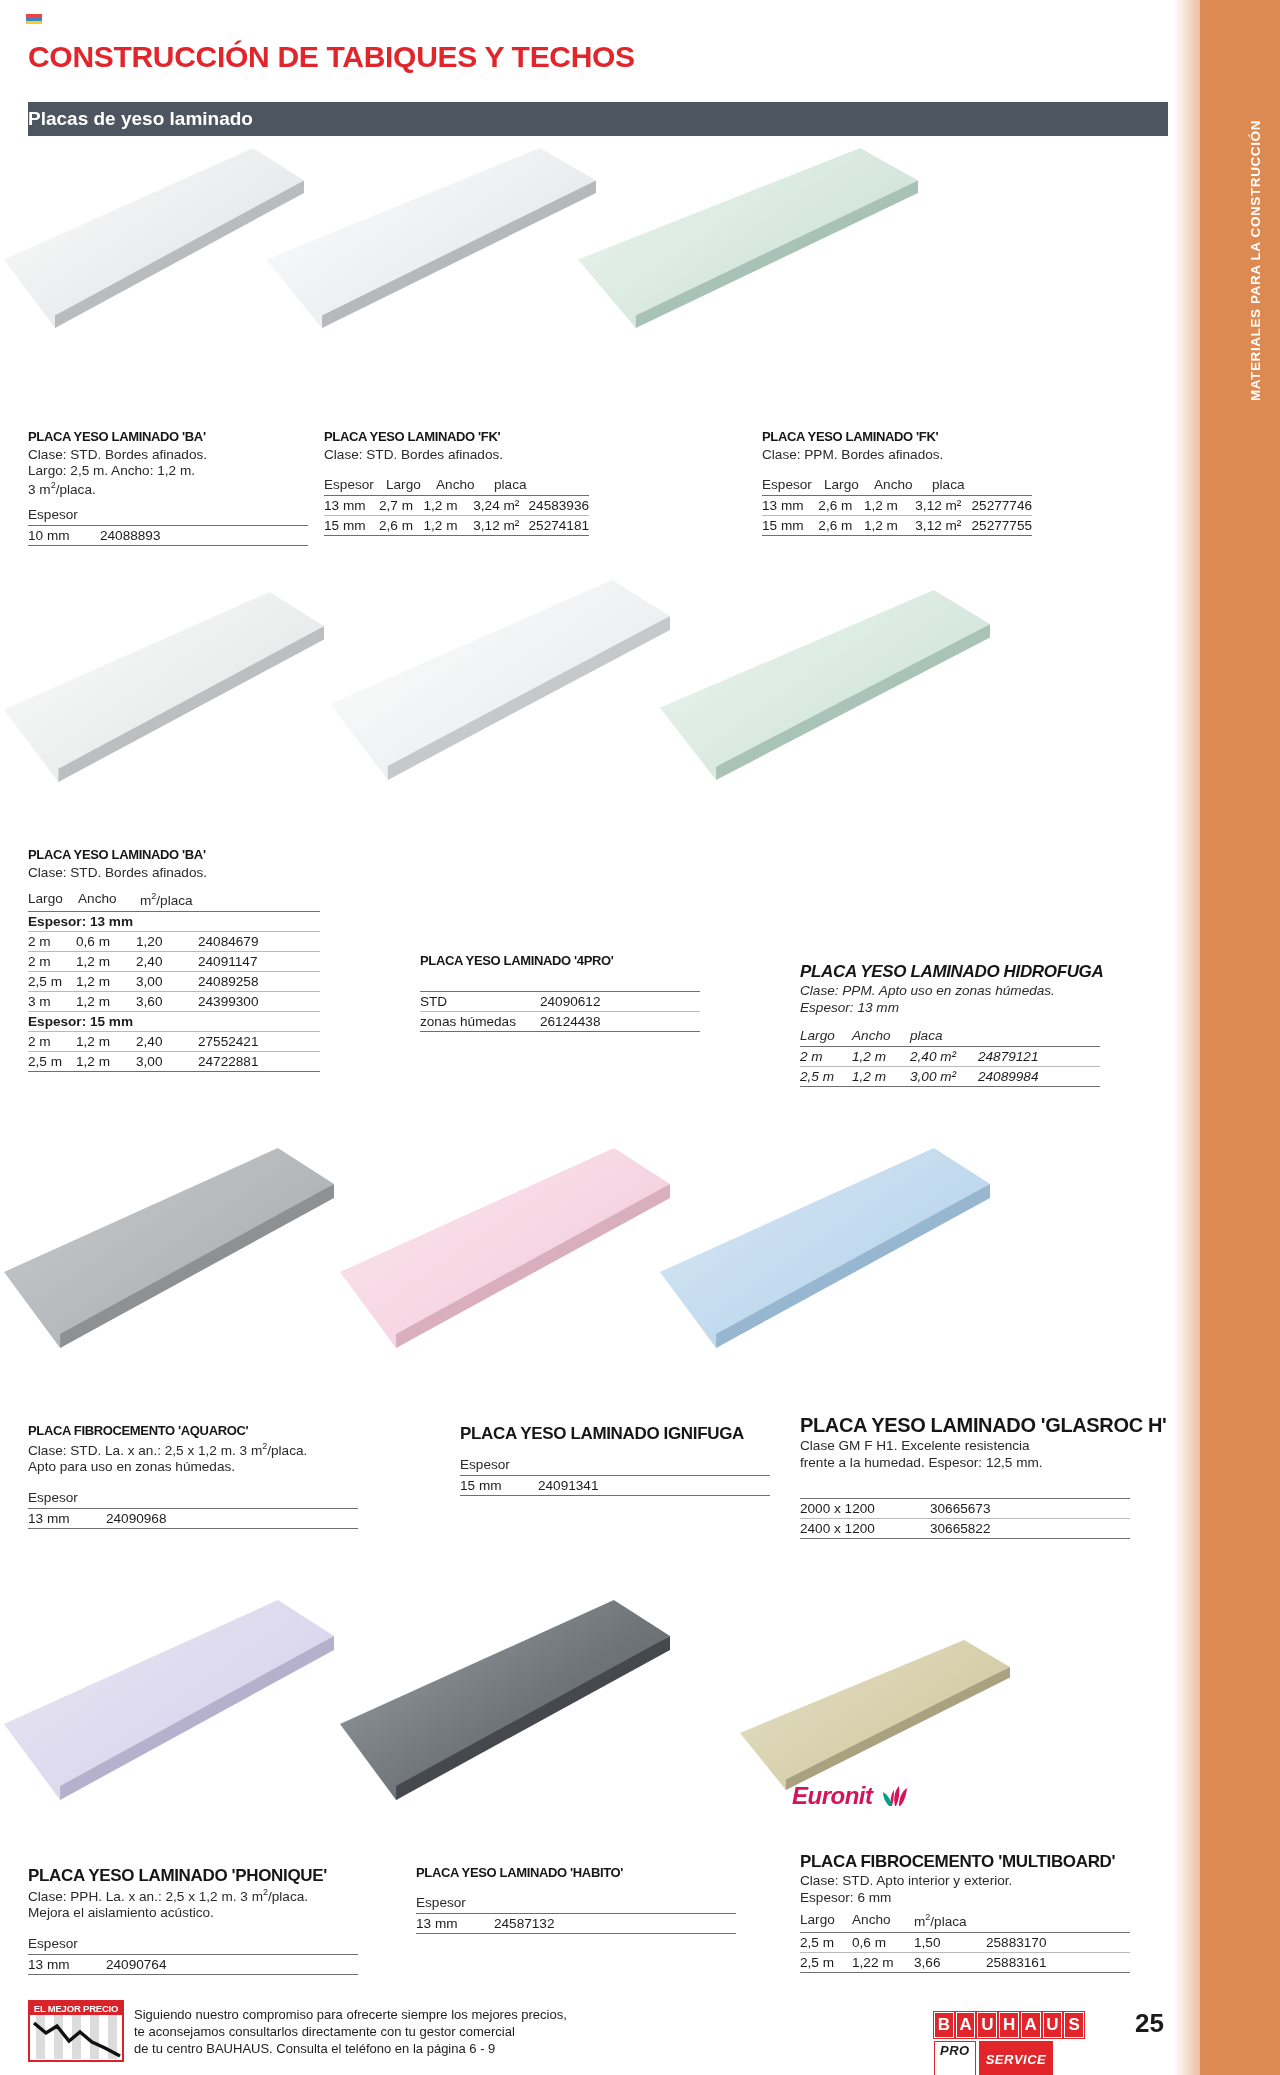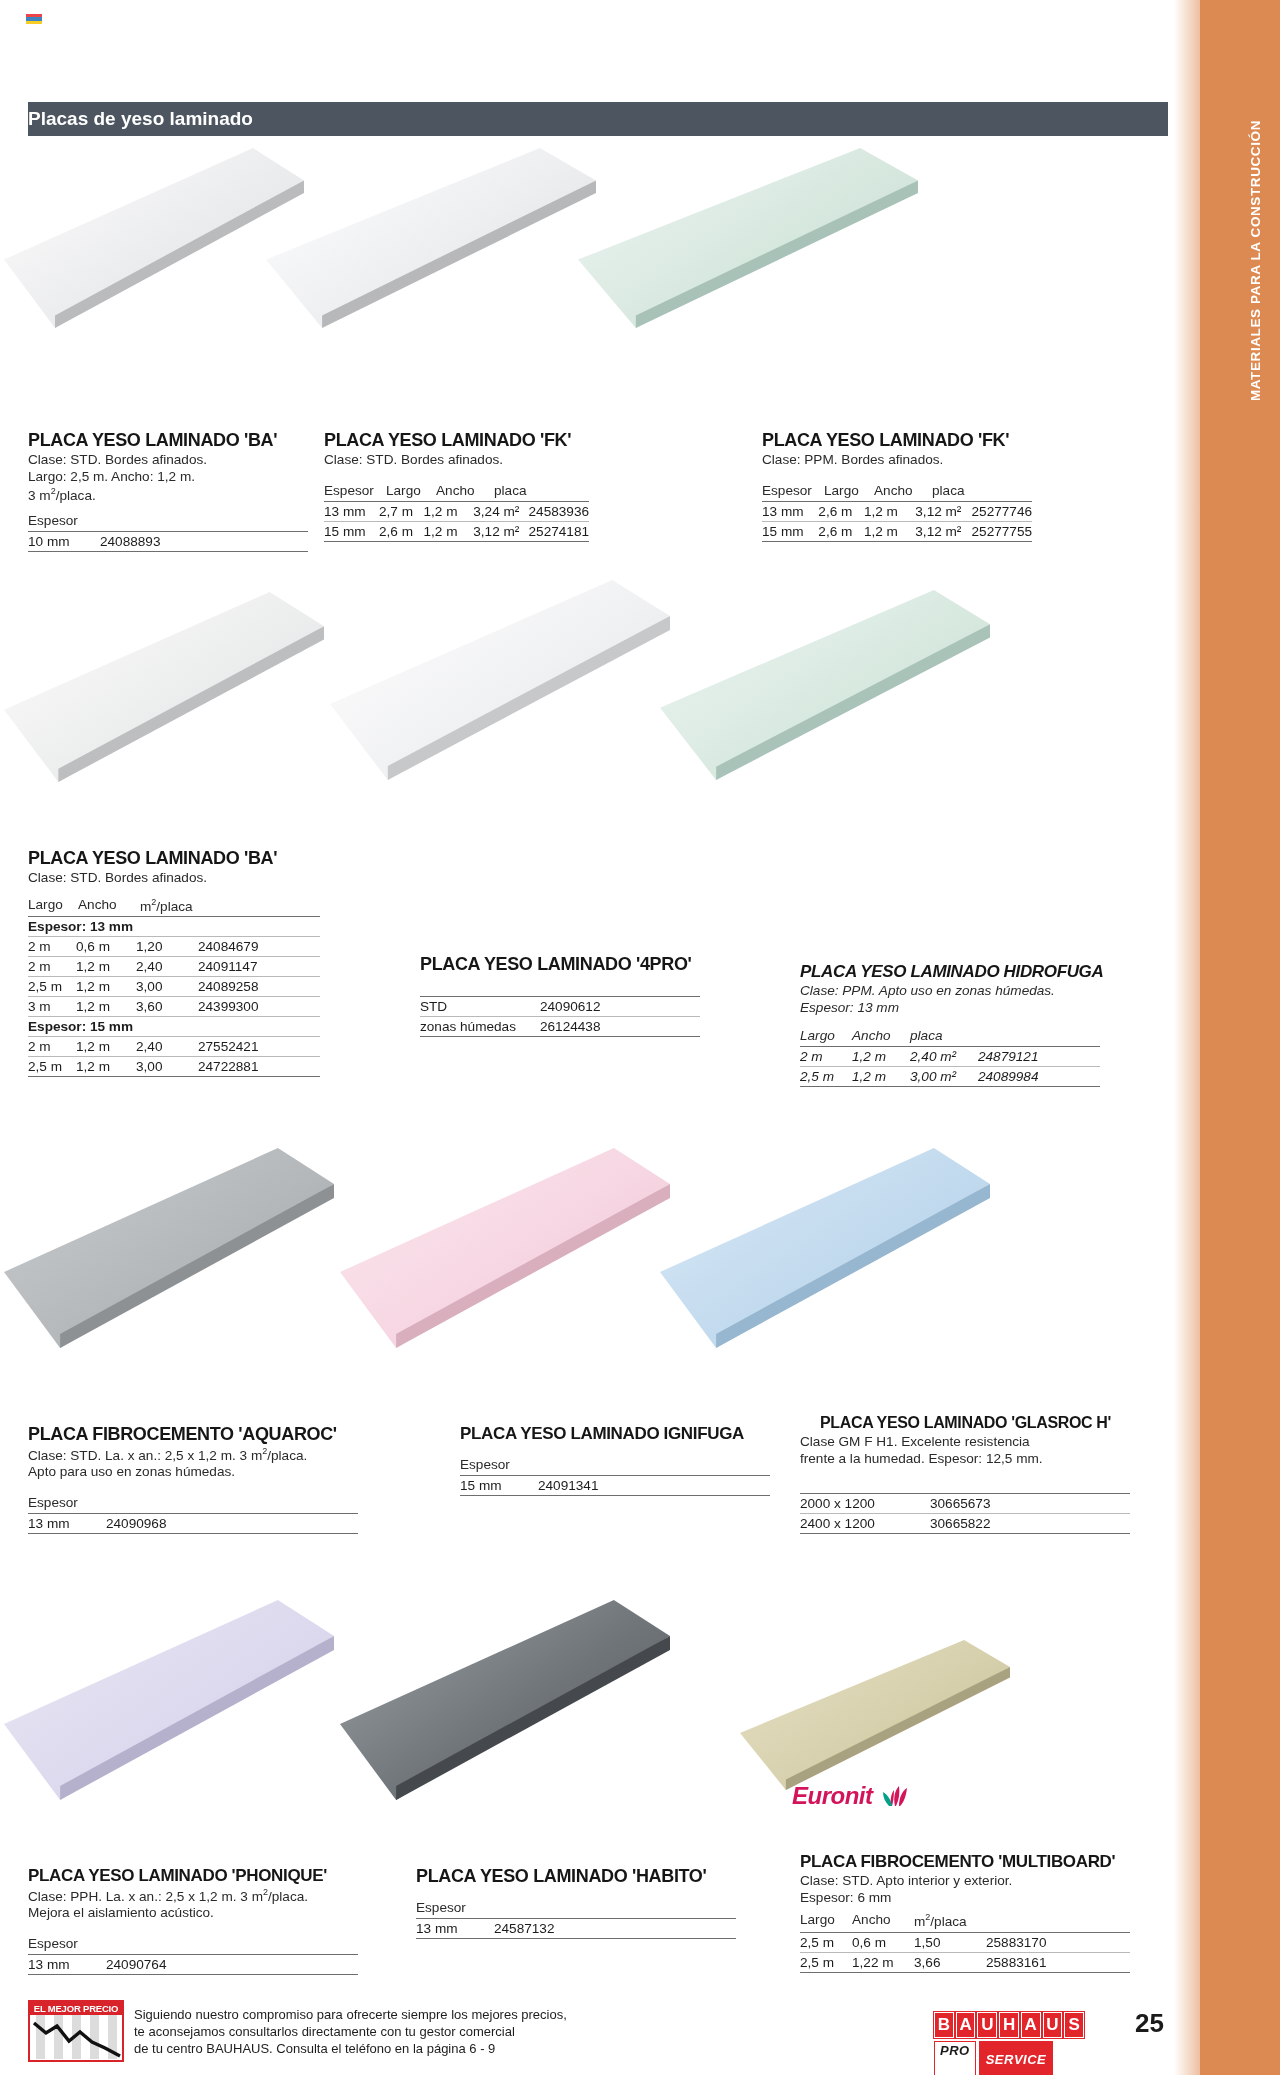--- a/index.html
+++ b/index.html
@@ -43,21 +43,21 @@
 
   .section-bar{
     position:absolute; left:28px; top:102px; width:1140px; height:34px;
     background:#4c5560; display:flex; align-items:center; 
   }
   .section-bar span{ color:#fff; font-size:19px; font-weight:bold; }
 
   
   .prod{ position:absolute; }
   .prod h3{
-    font-size:18px; font-weight:bold; letter-spacing:-.35px; line-height:1.12;
+    font-size:13px; font-weight:bold; letter-spacing:-.35px; line-height:1.12;
     color:#161616; white-space:nowrap;
   }
   .prod .desc{ font-size:13.6px; line-height:1.23; color:#2a2a2a; margin-top:2px; }
   .prod .colhead{ font-size:13.6px; color:#2a2a2a; margin-top:9px; display:flex; }
 
   table.spec{ border-collapse:collapse; width:100%; margin-top:3px; }
   table.spec td{
     font-size:13.6px; color:#1d1d1d; padding:2px 0 2px 0; white-space:nowrap;
     border-top:1px solid #8a8a8a; border-bottom:1px solid #8a8a8a;
   }
@@ -128,20 +128,21 @@
 
 <div class="side-tab-grad"></div>
 <div class="side-tab">
   <div class="tab-label">MATERIALES PARA LA CONSTRUCCIÓN</div>
 </div>
 
 <div class="page">
 
   <div class="corner-mark"></div>
 
+  <div class="page-title">CONSTRUCCIÓN DE TABIQUES Y TECHOS</div>
 
   <div class="section-bar">
     <span>Placas de yeso laminado</span>
   </div>
 
   <div class="board" style="left:4px;top:148px;width:300px;height:180px;">
     <div class="face" style="background:linear-gradient(145deg,#fdfdfd,#ebeced 55%,#dfe0e2);"></div>
     <div class="edge2" style="background:#b9bbbd;"></div>
   </div>
   <div class="board" style="left:266px;top:148px;width:330px;height:180px;">
@@ -392,21 +393,21 @@
       <tbody>
           <tr>
         <td style="width:78px">15 mm</td>
         <td>24091341</td>
       </tr>
     </tbody>
       </table>
   </div>
 
   <div class="prod" style="left:800px;top:1414px;width:330px;">
-    <h3 style="font-size:16px;margin-left:20px;">PLACA YESO LAMINADO 'GLASROC H'</h3>
+    <h3 style="font-size:20px;">PLACA YESO LAMINADO 'GLASROC H'</h3>
     <div class="desc">
       <div>Clase GM F H1. Excelente resistencia</div>
       <div>frente a la humedad. Espesor: 12,5 mm.</div>
     </div>
     <table class="spec" style="margin-top:26px;">
       <tbody>
           <tr>
         <td style="width:130px">2000 x 1200</td>
         <td>30665673</td>
       </tr>

